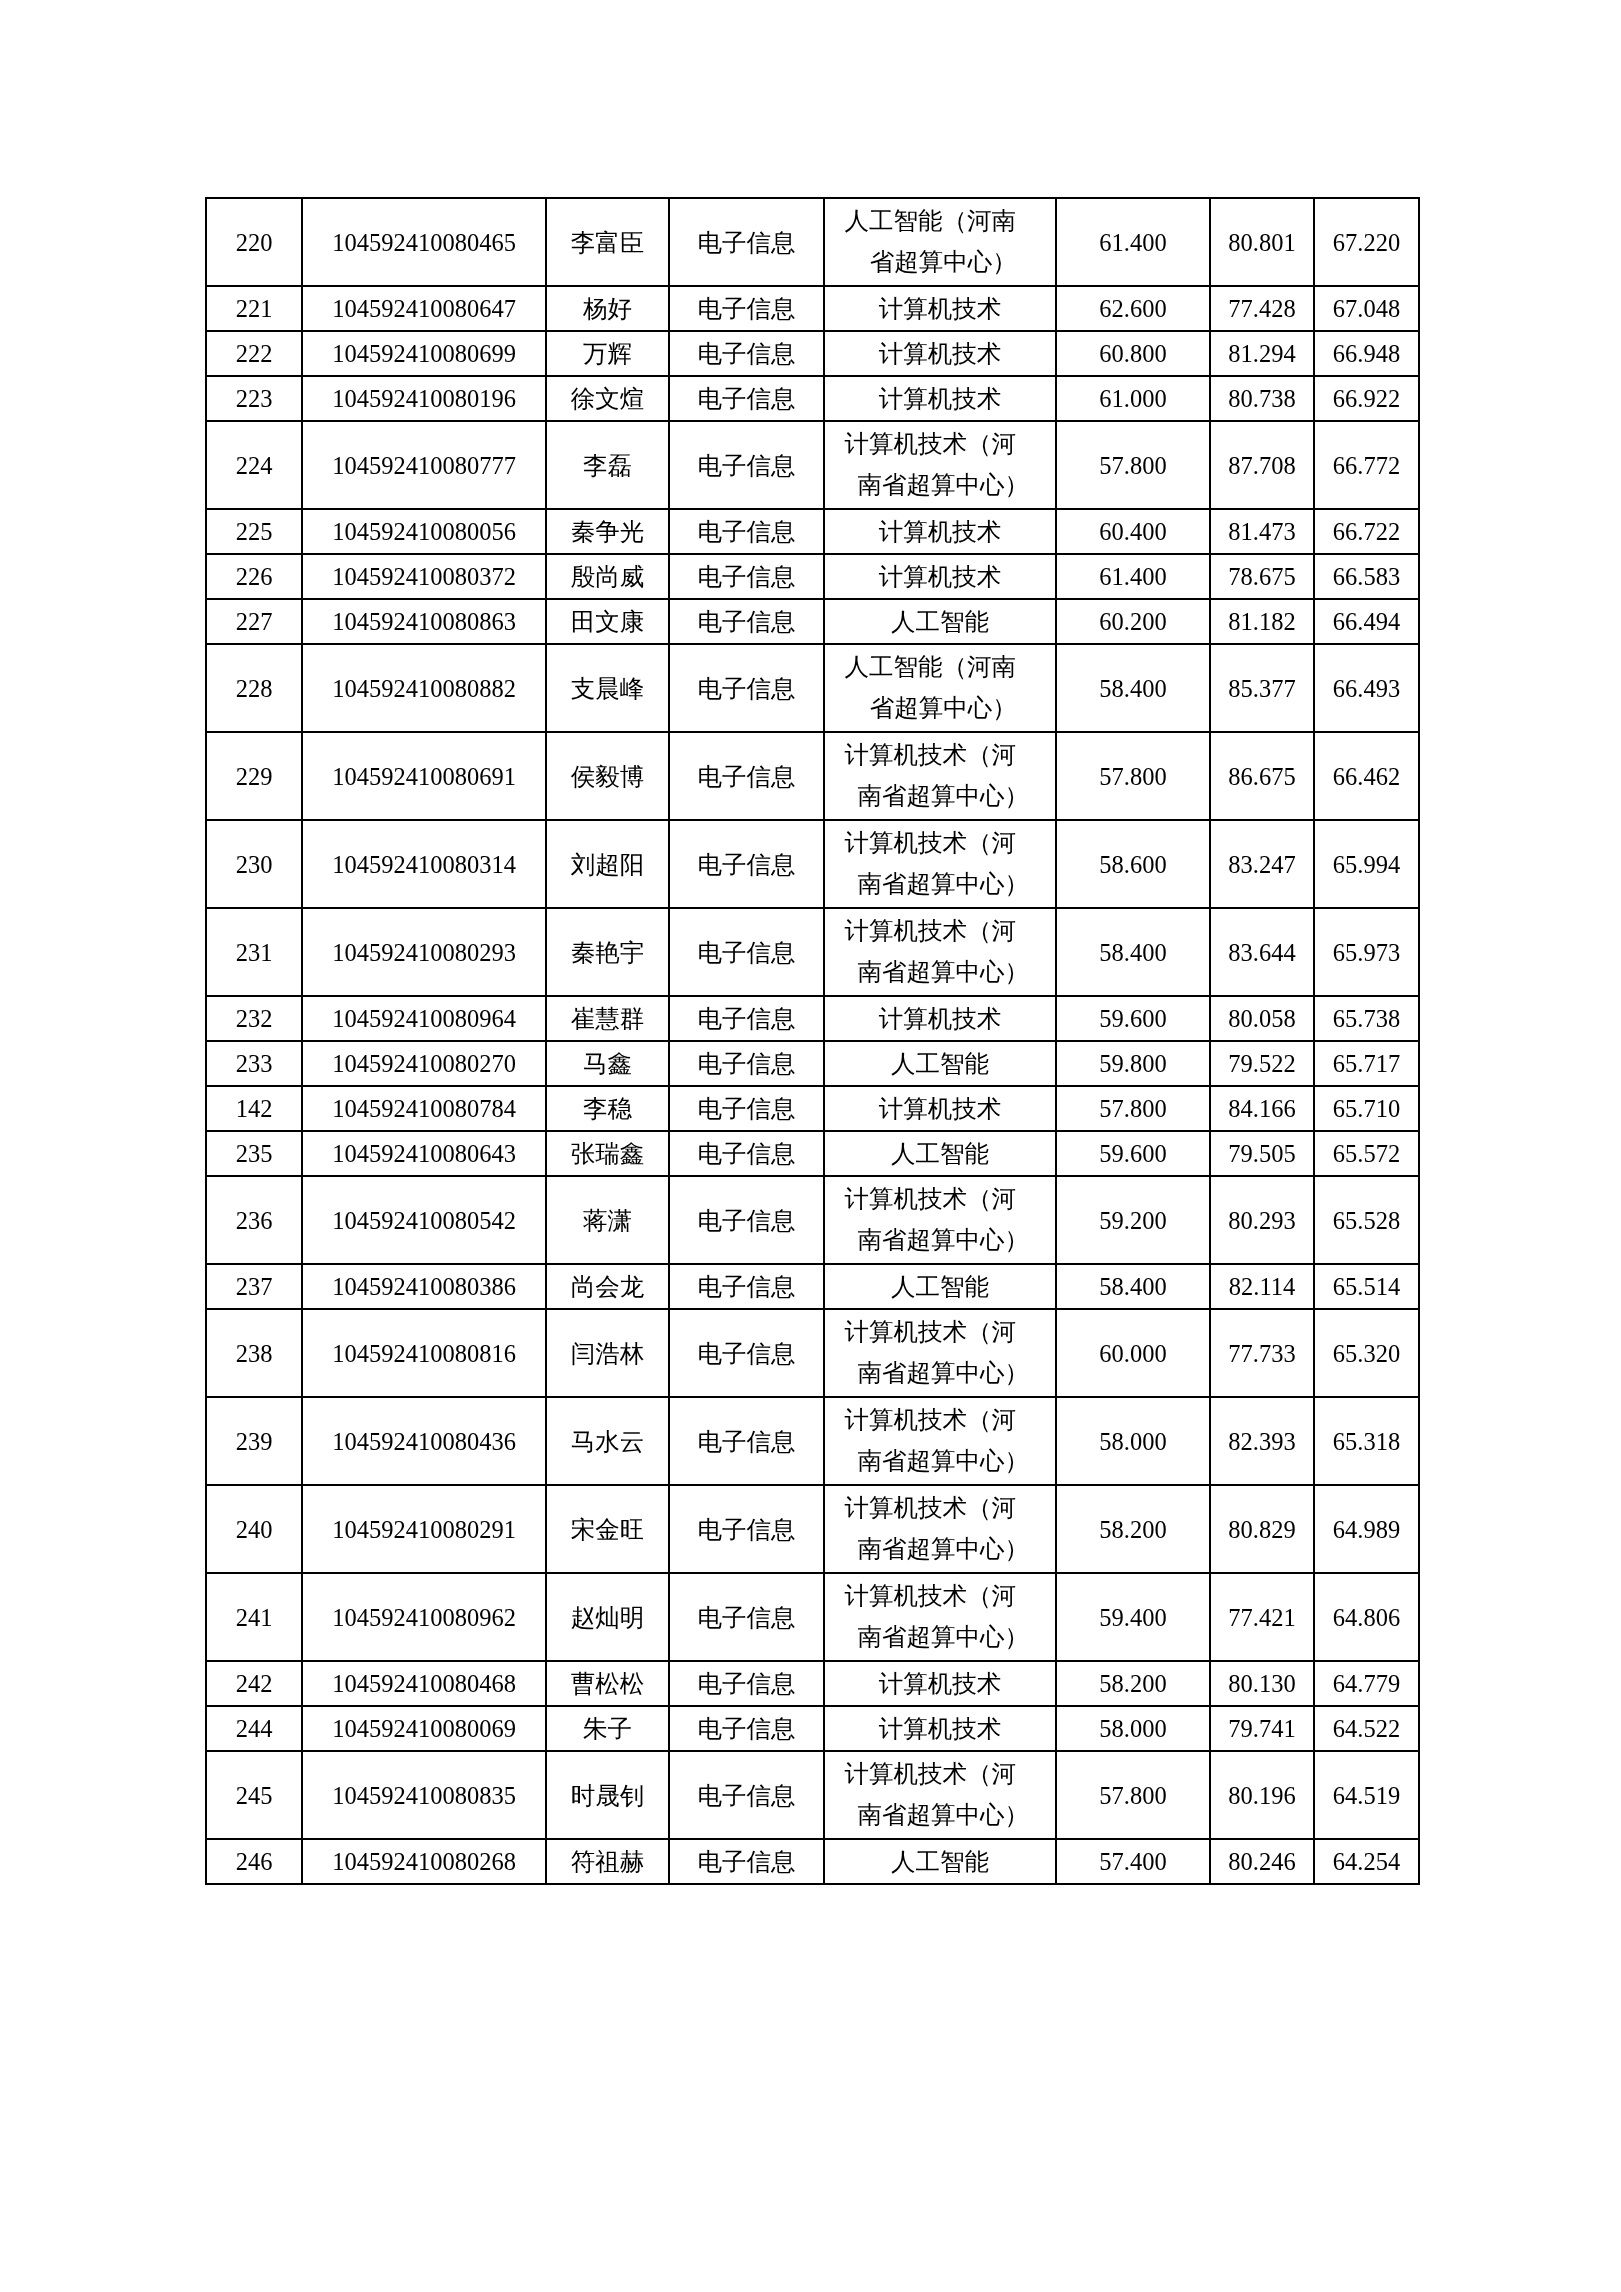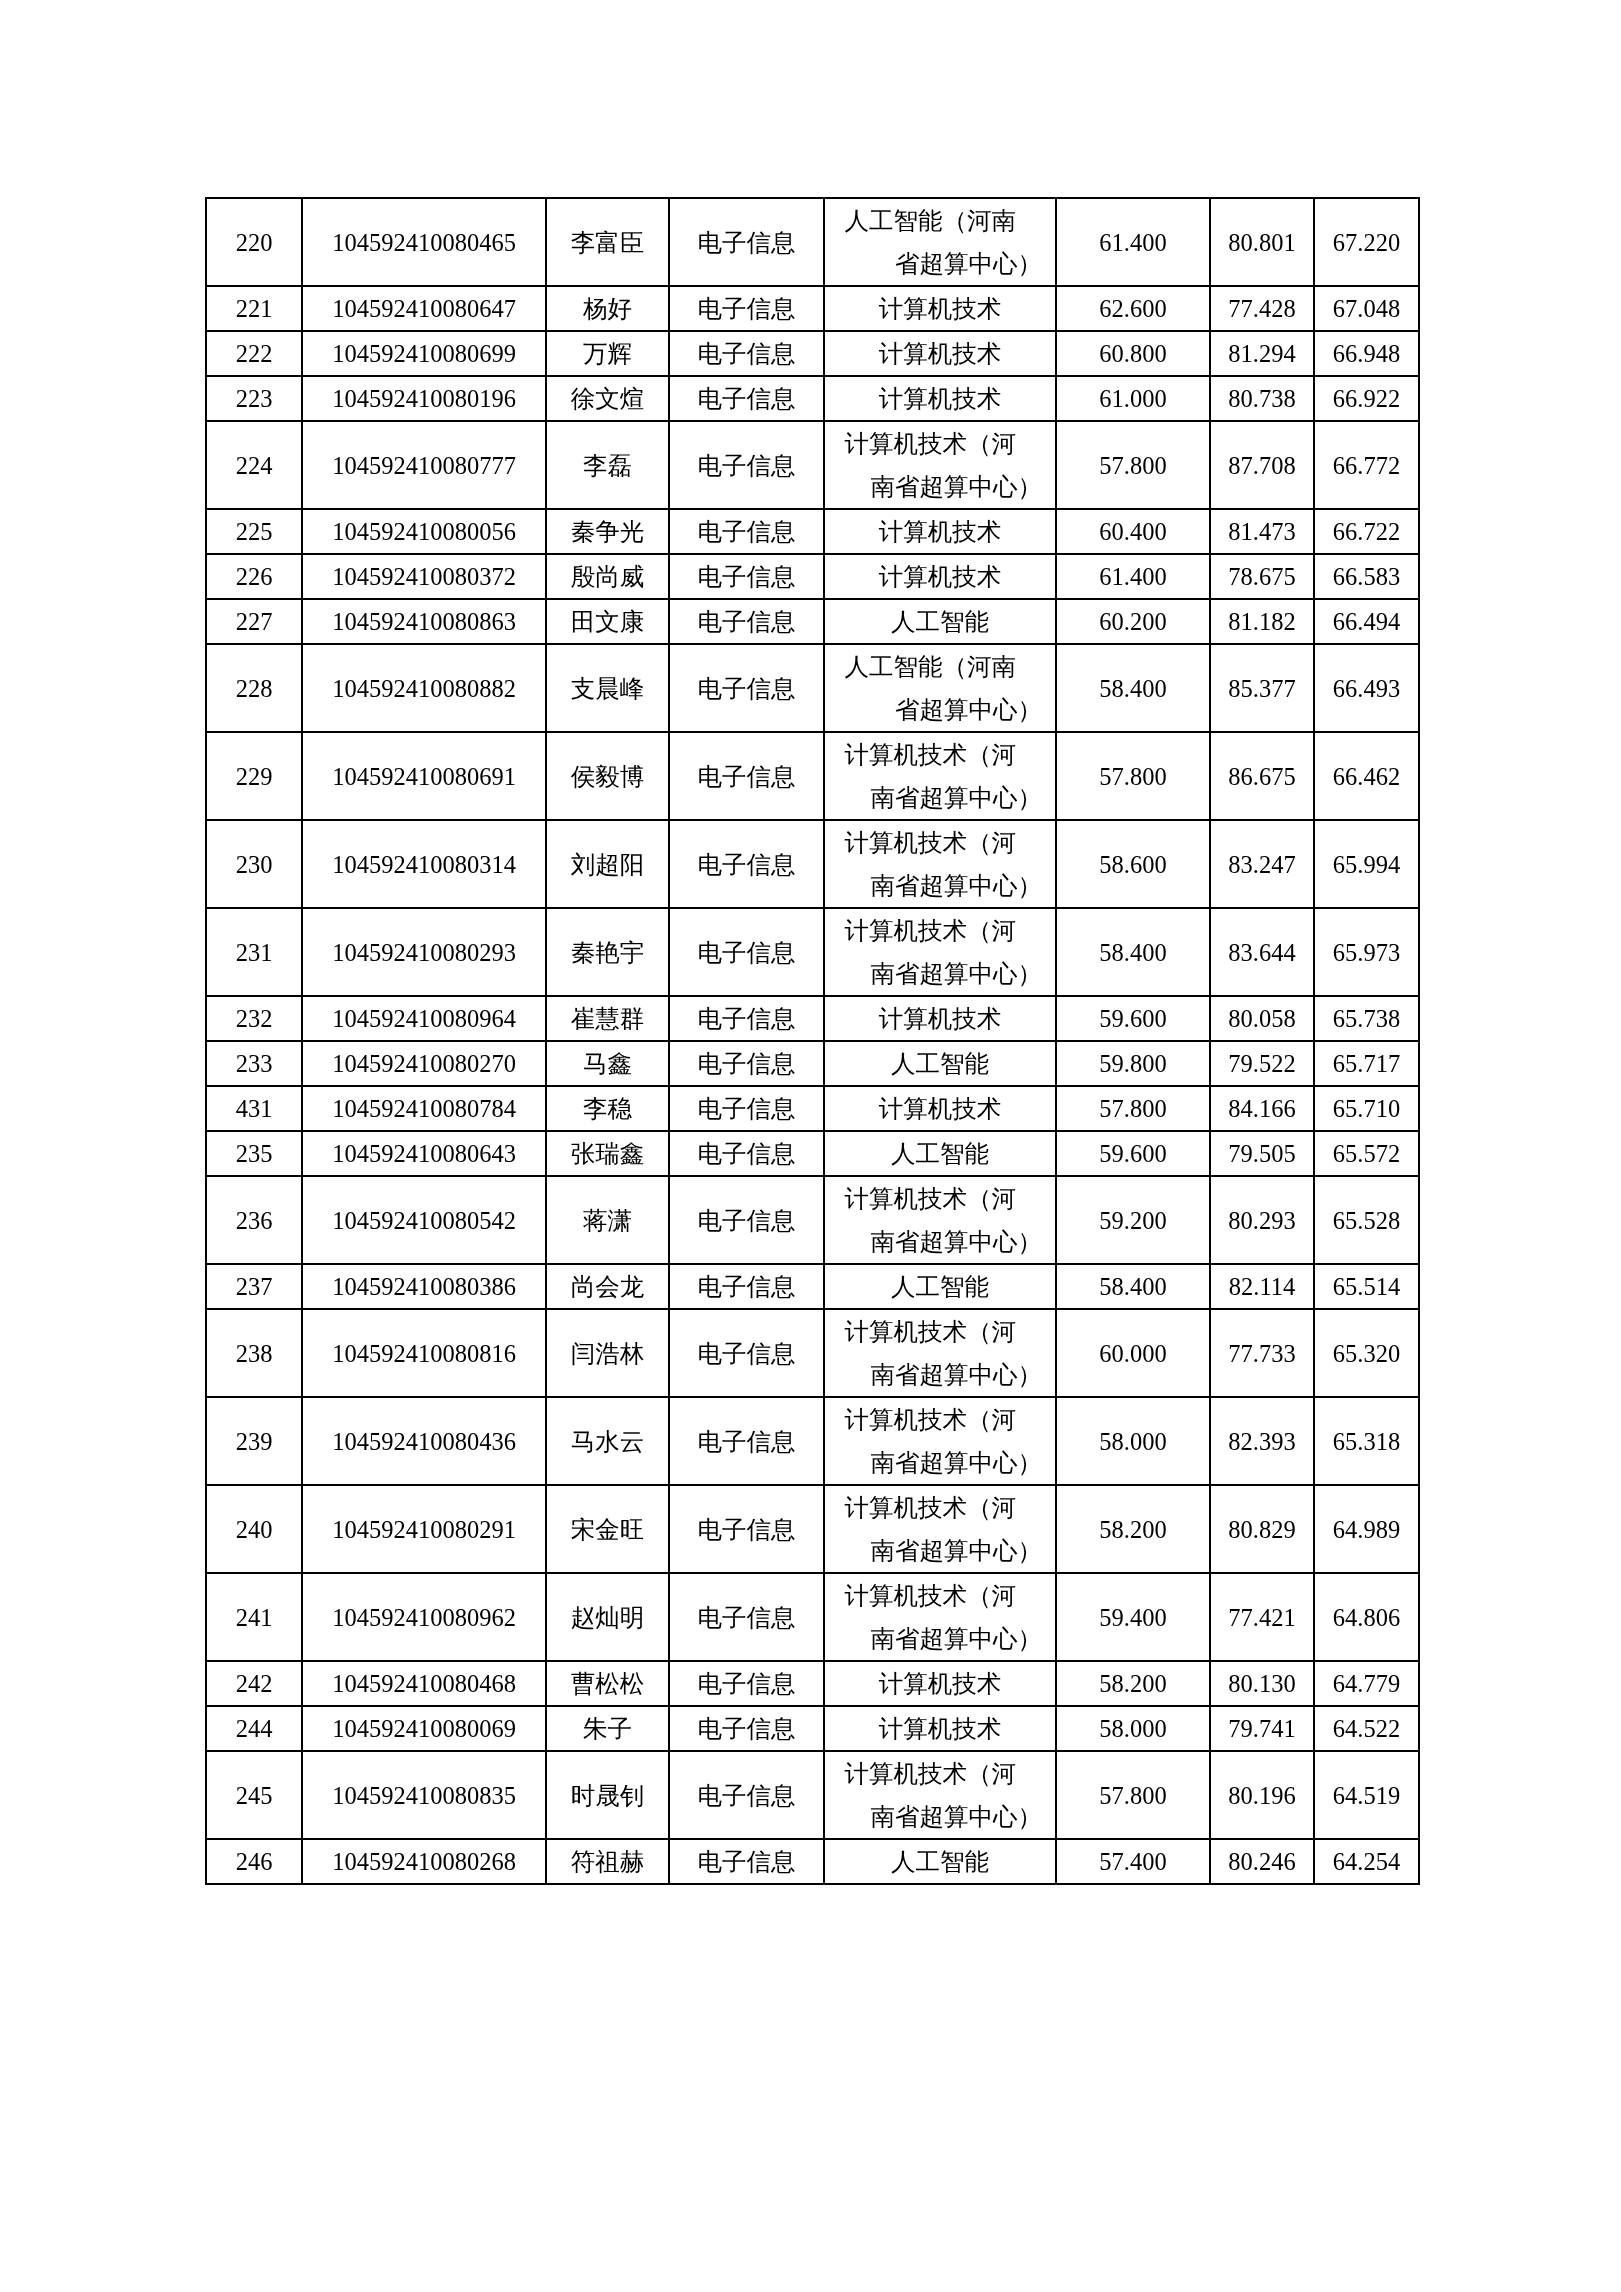--- a/index.html
+++ b/index.html
@@ -8,21 +8,21 @@
   .page { position: absolute; left: 0; top: 0; width: 1416px; height: 2293px; background: #fff; }
   table.score-table { position: absolute; left: 205px; top: 197px; border-collapse: collapse;
          table-layout: fixed; width: 1212px; }
   table.score-table td { border: 2px solid #000; text-align: center; vertical-align: middle;
          font-size: 24.5px; padding: 0 5.9px; line-height: 43px; box-sizing: border-box; }
   tr.single td { height: 44px; }
   tr.double td { height: 86px; }
   td.c-major { line-height: 43px; }
   td.c-major span { display: block; }
   td.c-major.wrap { text-align: left; padding-left: 19.6px; padding-right: 13px; }
-  td.c-major.wrap span:last-child { text-align: right; }
+  td.c-major.wrap span:last-child { text-align: center; font-family: Liberation Mono, monospace; }
 </style>
 </head>
 <body>
 
 <div class="page">
   <table class="score-table">
     <colgroup>
       <col style="width:96px">
       <col style="width:244px">
       <col style="width:123px">
@@ -215,21 +215,21 @@
     <td>电子信息</td>
     <td class="c-major">
             <span>人工智能</span>
           </td>
     <td>59.800</td>
     <td>79.522</td>
     <td>65.717</td>
   </tr>
 
   <tr class="single">
-    <td>431</td>
+    <td>142</td>
     <td>104592410080784</td>
     <td>李稳</td>
     <td>电子信息</td>
     <td class="c-major">
             <span>计算机技术</span>
           </td>
     <td>57.800</td>
     <td>84.166</td>
     <td>65.710</td>
   </tr>

